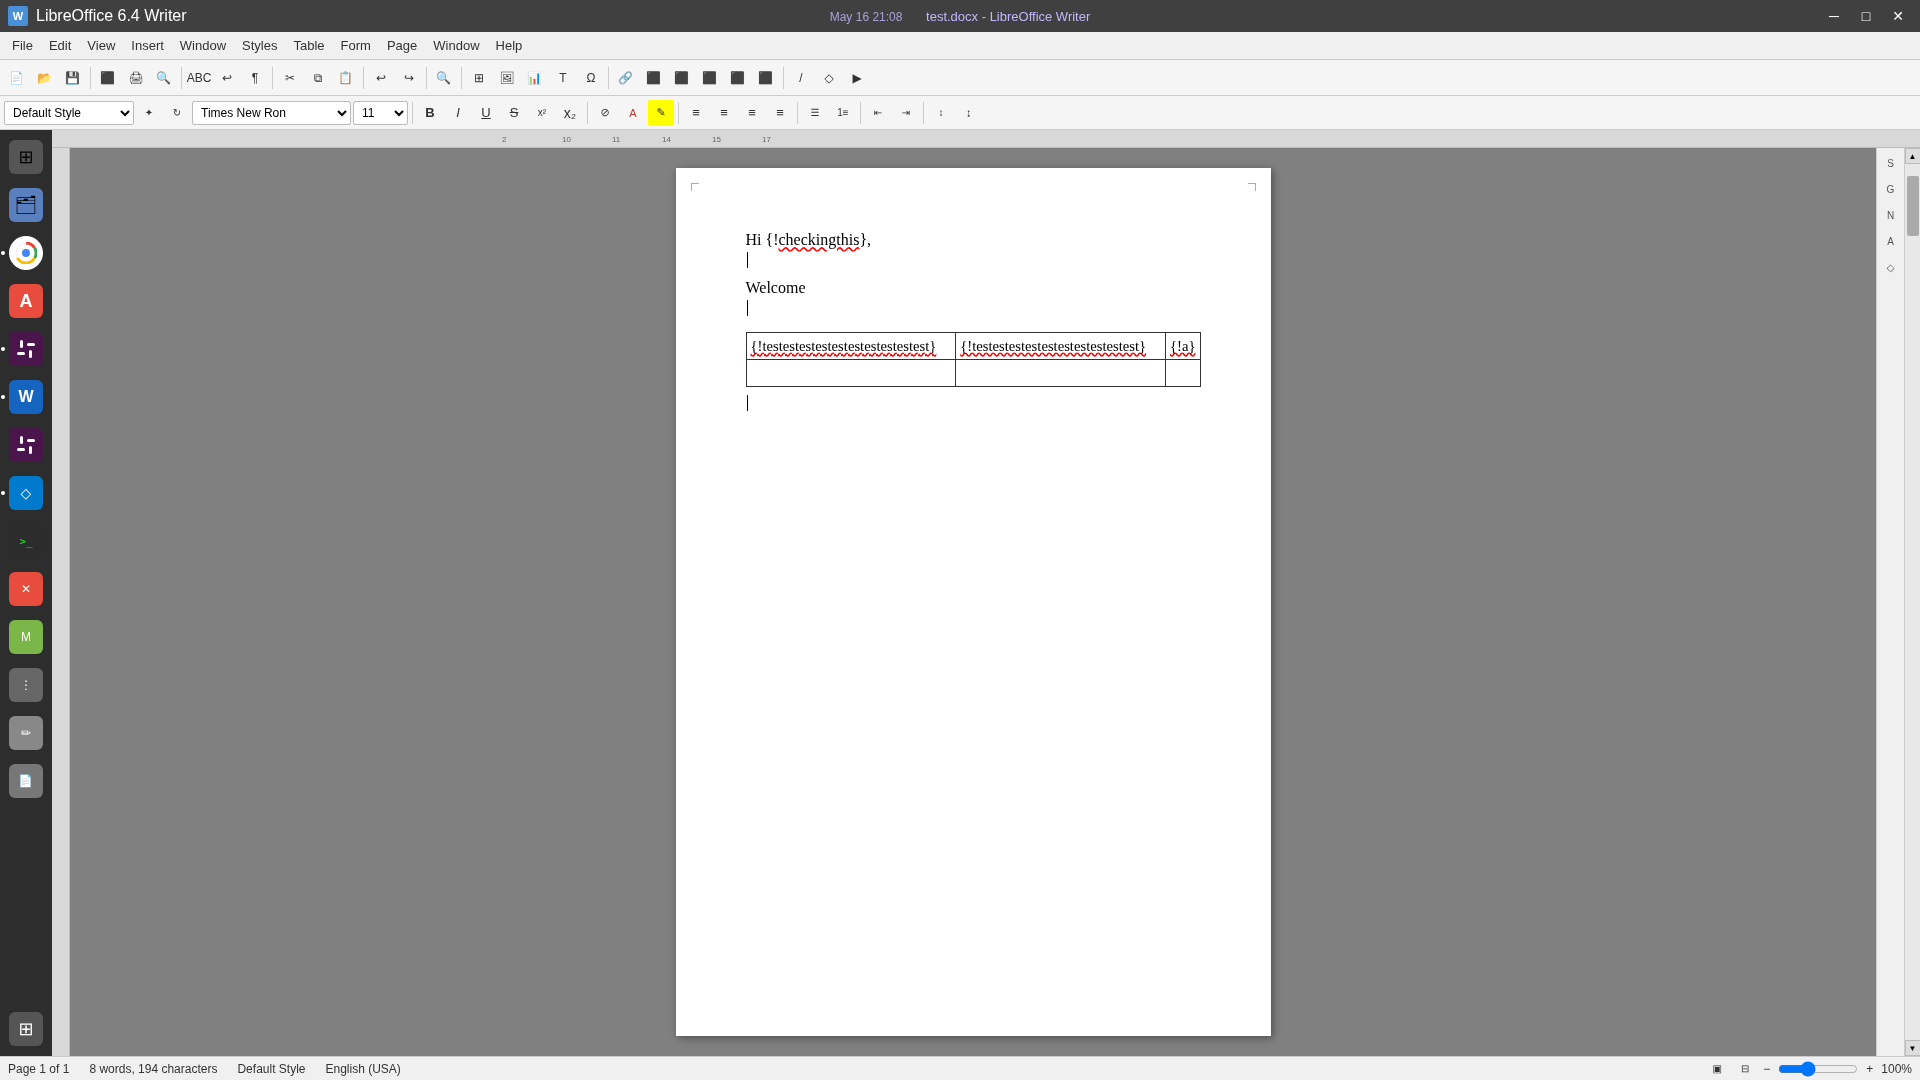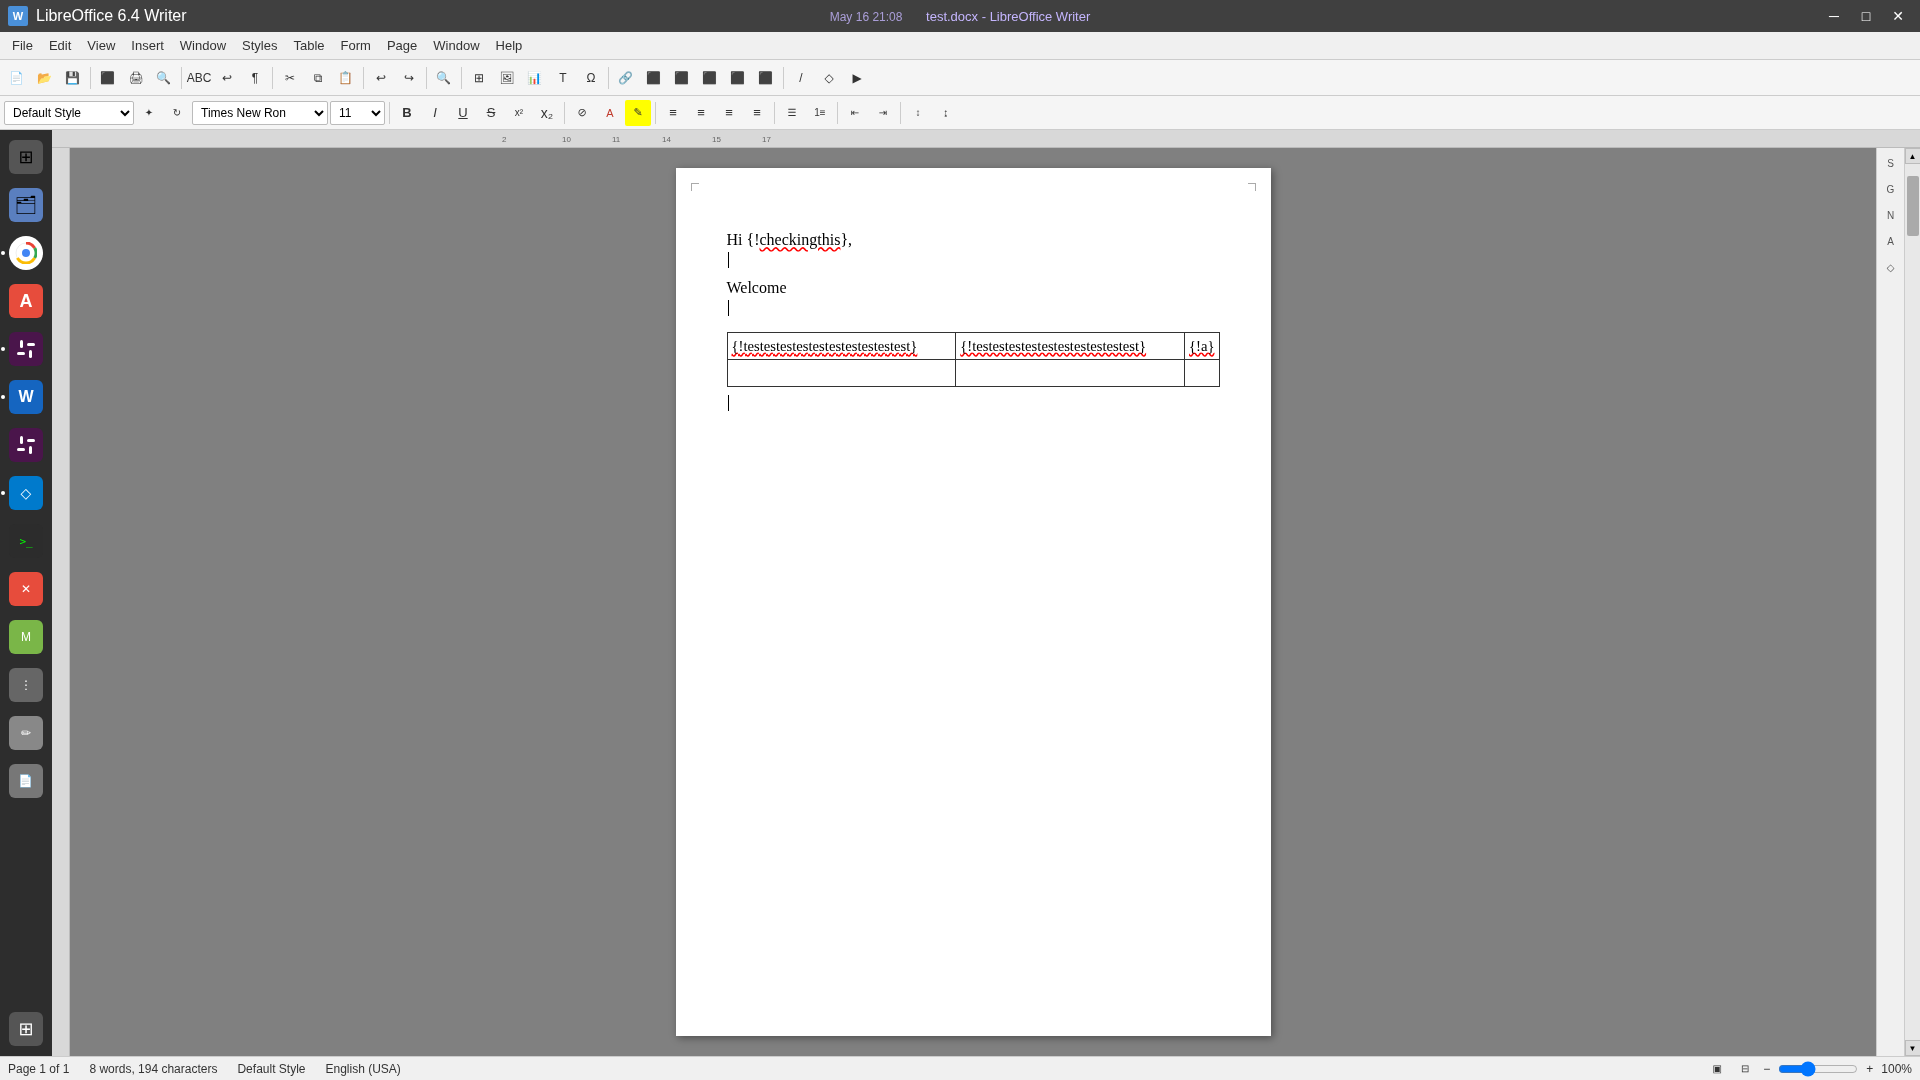--- a/index.html
+++ b/index.html
@@ -78,21 +78,21 @@
     .format-select {
       height: 24px;
       border: 1px solid #bbb;
       background: white;
       font-size: 12px;
       padding: 0 4px;
       border-radius: 2px;
       cursor: pointer;
     }
     .style-select { width: 130px; }
-    .font-select { width: 136px; }
+    .font-select { width: 159px; }
     .size-select { width: 55px; }
     .format-btn {
       width: 26px; height: 26px;
       background: transparent;
       border: 1px solid transparent;
       border-radius: 2px;
       cursor: pointer;
       display: flex; align-items: center; justify-content: center;
       font-size: 13px;
       color: #333;
@@ -184,21 +184,21 @@
       justify-content: center;
       padding: 20px;
       overflow-y: auto;
     }
     .page {
       width: 595px;
       min-height: 842px;
       background: white;
       box-shadow: 2px 2px 8px rgba(0,0,0,0.4);
       position: relative;
-      padding: 60px 51px;
+      padding: 60px 70px;
       font-family: 'Times New Roman', Times, serif;
       font-size: 12pt;
     }
 
     .page-content { line-height: 1.5; }
     .doc-line { min-height: 1.5em; display: flex; align-items: baseline; }
     .cursor { display: inline-block; width: 1px; height: 1em; background: black; margin: 0 1px; animation: blink 1s step-end infinite; vertical-align: text-bottom; }
     @keyframes blink { 0%, 100% { opacity: 1; } 50% { opacity: 0; } }
 
     .wavy-underline {

